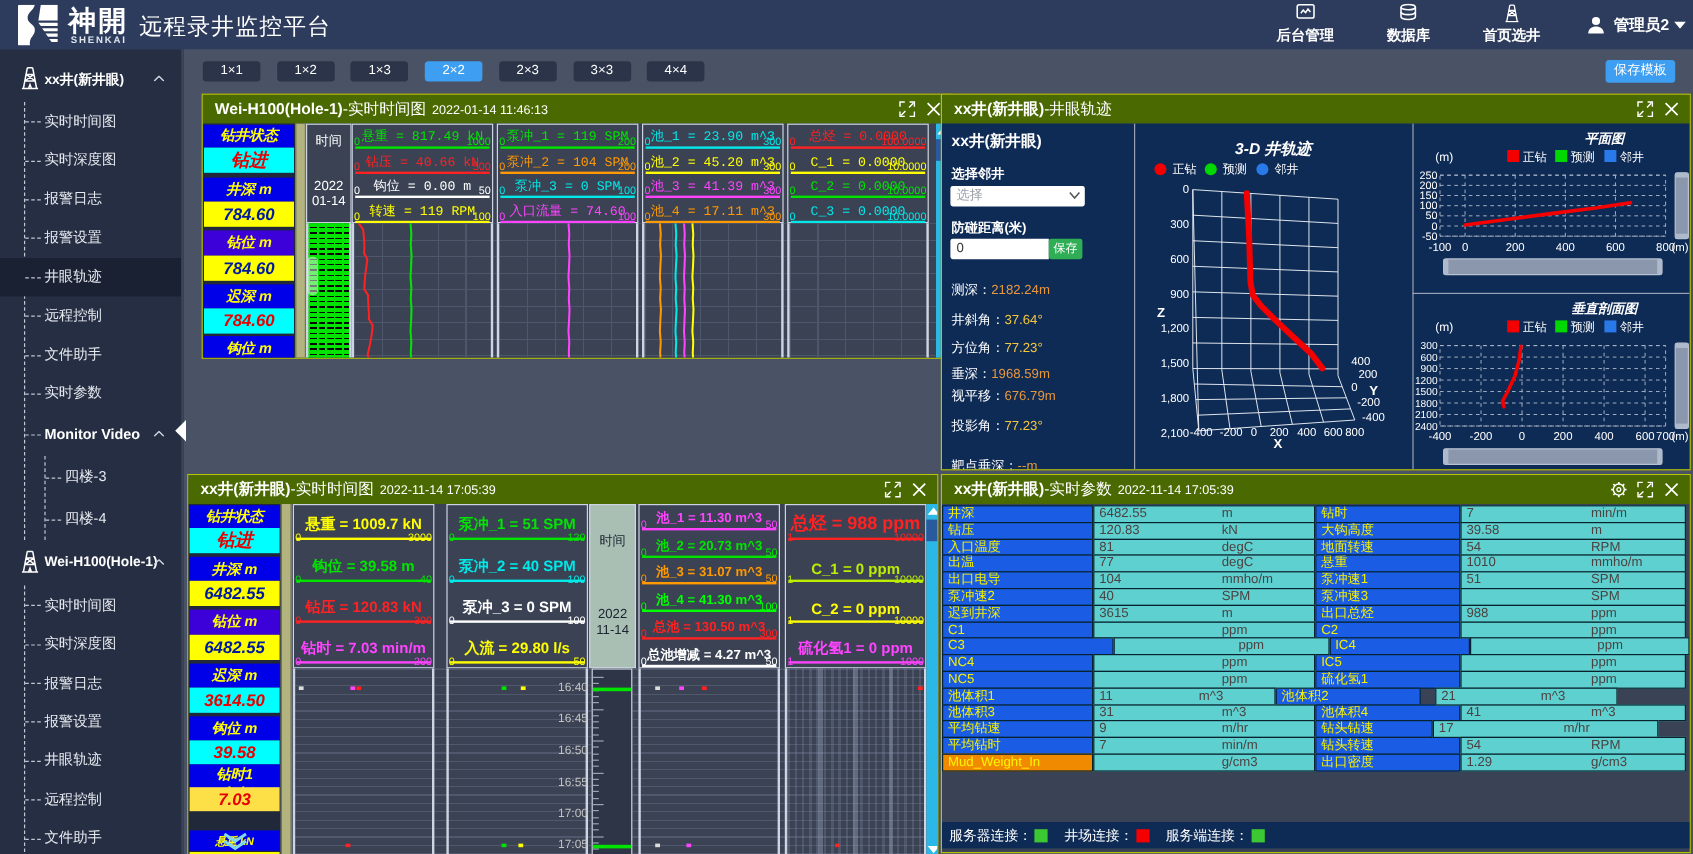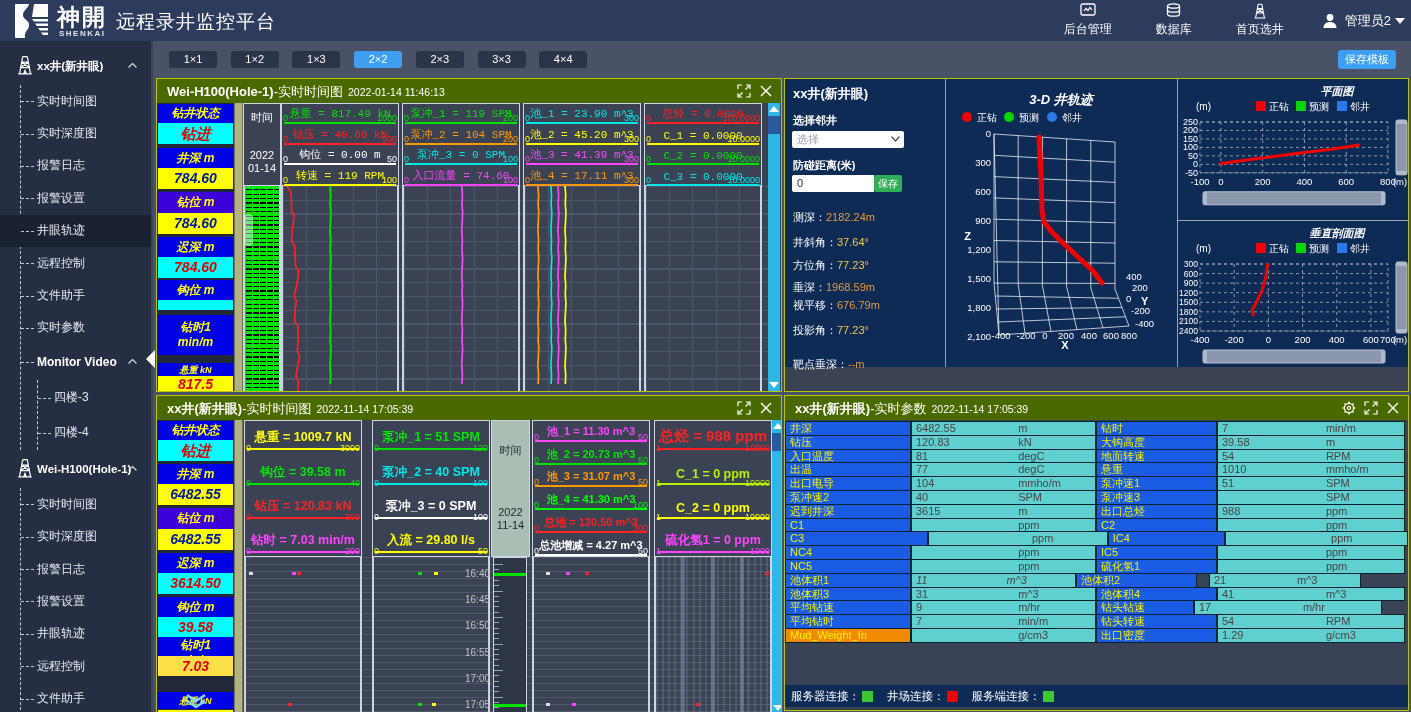--- a/index.html
+++ b/index.html
@@ -6,21 +6,21 @@
   html,body { width:1411px; height:712px; overflow:hidden; }
   body { font-family:"Liberation Sans", sans-serif; background:#4a5366; position:relative; }
   #app { position:absolute; left:0; top:0; width:1411px; height:712px; }
 
   
   .topbar { position:absolute; left:0; top:0; width:1411px; height:41px; background:#2d3b5c; color:#fff; z-index:5; }
   .logo-mark { position:absolute; left:15px; top:4px; }
   .logo-cn { position:absolute; left:57px; top:4px; font-size:23px; font-weight:bold; color:#fff; letter-spacing:2px; line-height:26px; }
   .logo-en { position:absolute; left:59px; top:29px; font-size:8px; font-weight:bold; color:#dfe4ee; letter-spacing:1.5px; }
   .app-title { position:absolute; left:116px; top:9px; font-size:19px; color:#fff; letter-spacing:1px; }
-  .top-nav { position:absolute; right:0; top:0; height:41px; display:flex; align-items:center; }
+  .top-nav { position:absolute; right:0; top:0; height:41px; display:flex; align-items:center;font-weight:bold; }
   .nav-item { width:86px; text-align:center; color:#fff; cursor:pointer; }
   .nav-item .nv-ico { height:16px; display:flex; justify-content:center; }
   .nav-item .nv-lab { font-size:12px; margin-top:2px; }
   .user-item { display:flex; align-items:center; margin:0 6px 0 18px; color:#fff; }
   .user-item .u-name { font-size:13px; margin:0 4px 0 6px; }
 
   
   .sidebar { position:absolute; left:0; top:41px; width:153px; height:671px; background:#252e42; border-right:2px solid #3c4557; overflow:hidden; padding-top:6px; }
   .grp-head { position:relative; height:38px; display:flex; align-items:center; color:#fff; font-weight:bold; font-size:11.5px; cursor:pointer; }
   .grp-head .g-ico { position:absolute; left:16px; top:8px; }
@@ -262,21 +262,21 @@
       <div class="lay-btn" style="left: 14px;">1×1</div>
       <div class="lay-btn" style="left: 75.7px;">1×2</div>
       <div class="lay-btn" style="left: 137.4px;">1×3</div>
       <div class="lay-btn active" style="left: 199.1px;">2×2</div>
       <div class="lay-btn" style="left: 260.8px;">2×3</div>
       <div class="lay-btn" style="left: 322.5px;">3×3</div>
       <div class="lay-btn" style="left: 384.2px;">4×4</div>
       <div class="save-btn">保存模板</div>
     </div>
 
-  <div class="panel" id="panel1" style="left:156px; top:78px;  width:626px; height:314px;">
+  <div class="panel" id="panel1" style="left:168px; top:78px;  width:626px; height:221px;">
       <div class="ptitle"><span class="pt-well">Wei-H100(Hole-1)</span><span class="pt-view">-实时时间图</span><span class="pt-time">2022-01-14 11:46:13</span><div class="pt-ico" style="right: 8px;">
           <svg width="14" height="14" viewBox="0 0 14 14">
             <path d="M2 2 L12 12 M12 2 L2 12" stroke="#fff" stroke-width="1.4"></path>
           </svg>
         </div><div class="pt-ico" style="right: 30px;">
           <svg width="14" height="14" viewBox="0 0 14 14">
             <path d="M1 5 V1 H5 M9 1 H13 V5 M13 9 V13 H9 M5 13 H1 V9 M8.5 5.5 L12 2 M5.5 8.5 L2 12" stroke="#fff" stroke-width="1.2" fill="none"></path>
           </svg>
         </div></div>
       <div class="pcontent" style="height: 288px;">
@@ -424,20 +424,29 @@
           </svg>
         </div>
         <div class="cyansb" style="left: 611px; top: 0px; width: 12px; height: 288px;">
           <div class="sb-arrow sb-up"></div>
           <div class="sb-arrow sb-dn"></div>
           <div class="sb-thumb"></div>
         </div>
       </div>
     </div>
   <div class="panel" id="panel2" style="left:784px; top:78px;  width:625px; height:314px;">
+      <div class="ptitle"><span class="pt-well">xx井(新井眼)</span><span class="pt-view">-井眼轨迹</span><div class="pt-ico" style="right: 8px;">
+          <svg width="14" height="14" viewBox="0 0 14 14">
+            <path d="M2 2 L12 12 M12 2 L2 12" stroke="#fff" stroke-width="1.4"></path>
+          </svg>
+        </div><div class="pt-ico" style="right: 30px;">
+          <svg width="14" height="14" viewBox="0 0 14 14">
+            <path d="M1 5 V1 H5 M9 1 H13 V5 M13 9 V13 H9 M5 13 H1 V9 M8.5 5.5 L12 2 M5.5 8.5 L2 12" stroke="#fff" stroke-width="1.2" fill="none"></path>
+          </svg>
+        </div></div>
       <div class="pcontent" style="height: 288px; background: rgb(14, 43, 85);">
         <div class="traj-left" style="left: 0px; top: 0px; width: 160px; height: 288px;">
           <div class="tl-well">xx井(新井眼)</div>
           <div class="tl-lab" style="top: 34px;">选择邻井</div>
           <div class="tl-select" style="top: 52px;"><span>选择</span><svg width="9" height="6" viewBox="0 0 9 6">
               <polyline points="0.5,0.5 4.5,5 8.5,0.5" fill="none" stroke="#555" stroke-width="1.3"></polyline>
             </svg></div>
           <div class="tl-lab" style="top: 79px;">防碰距离(米)</div>
           <div class="tl-input" style="top: 96px;">0</div>
           <div class="tl-save" style="top: 96px;">保存</div>
@@ -922,21 +931,21 @@
             <div class="pcell val" style="width: 188px;"><span></span><span class="unit">ppm</span></div>
           </div>
           <div class="prow">
             <div class="pcell lab" style="width: 126px;">NC5</div>
             <div class="pcell val" style="width: 185px;"><span></span><span class="unit">ppm</span></div>
             <div class="pcell lab" style="width: 121px;">硫化氢1</div>
             <div class="pcell val" style="width: 188px;"><span></span><span class="unit">ppm</span></div>
           </div>
           <div class="prow">
             <div class="pcell lab" style="width: 126px;">池体积1</div>
-            <div class="pcell val" style="width: 165px; font-style: italic;"><span>11</span><span class="unit">m^3</span></div>
+            <div class="pcell val" style="width: 152px;"><span>11</span><span class="unit">m^3</span></div>
             <div class="pcell lab" style="width: 121px;">池体积2</div>
             <div class="pcell val" style="width: 152px; margin-left: 12px;"><span>21</span><span class="unit">m^3</span></div>
           </div>
           <div class="prow">
             <div class="pcell lab" style="width: 126px;">池体积3</div>
             <div class="pcell val" style="width: 185px;"><span>31</span><span class="unit">m^3</span></div>
             <div class="pcell lab" style="width: 121px;">池体积4</div>
             <div class="pcell val" style="width: 188px;"><span>41</span><span class="unit">m^3</span></div>
           </div>
           <div class="prow">

